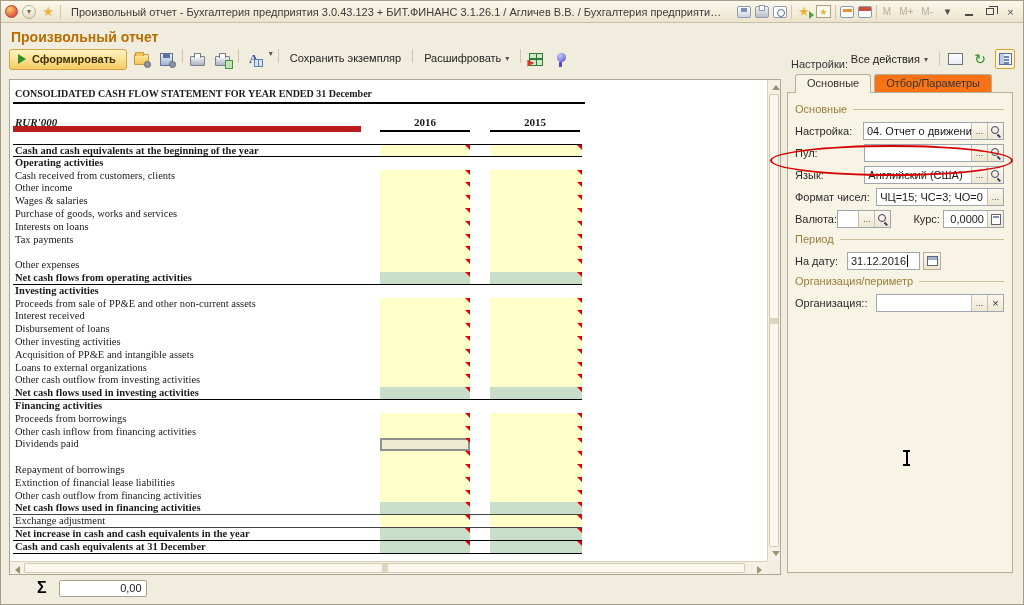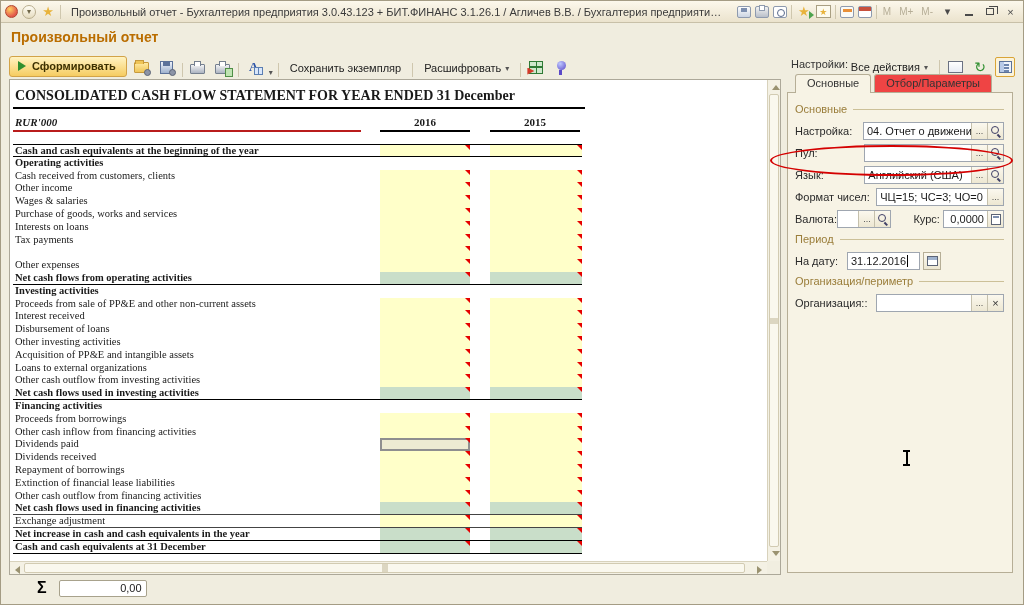--- a/index.html
+++ b/index.html
@@ -34,21 +34,21 @@
   .star-add::after{content:"";position:absolute;right:-2px;bottom:0;border-left:5px solid #4EA34E;border-top:4px solid transparent;border-bottom:4px solid transparent;}
   .star-box{width:15px;height:13px;border:1px solid #A99F82;background:#FDFBEF;display:flex;align-items:center;justify-content:center;font-size:9px;color:#E8B33C;}
   .memtxt{color:#B6AE97;font-size:10px;padding:0 2px;}
   .winbtn{width:17px;height:15px;display:inline-flex;align-items:center;justify-content:center;color:#4a4a4a;font-size:11px;flex:none;}
   .ic-min{width:8px;height:2px;background:#4a4a4a;margin-top:7px;}
   .ic-rest{width:8px;height:7px;border:1px solid #4a4a4a;position:relative;background:#fff0;}
   .ic-rest::before{content:"";position:absolute;left:2px;top:-3px;width:8px;height:7px;border:1px solid #4a4a4a;border-bottom:none;border-left:none;}
   
   .page-title{position:absolute;left:10px;top:28px;font-size:14px;font-weight:bold;color:var(--accent_title,#BA6D00);}
   
-  .toolbar{position:absolute;left:0;top:48px;width:100%;height:28px;display:flex;align-items:flex-end;padding:0 8px;gap:5px;}
+  .toolbar{position:absolute;left:0;top:48px;width:100%;height:28px;display:flex;align-items:flex-start;padding:0 8px;gap:5px;}
   .btn-generate{display:inline-flex;align-items:center;gap:6px;padding:3px 10px 4px 8px;font-size:11px;font-weight:bold;color:#3c3000;
     background:linear-gradient(#FFF3C2,#F6CC61);border:1px solid #D2A348;border-radius:3px;}
   .play-tri{width:0;height:0;border-left:8px solid #2F8F2F;border-top:5px solid transparent;border-bottom:5px solid transparent;}
   .tbico{width:20px;height:20px;border-radius:2px;display:inline-flex;align-items:center;justify-content:center;position:relative;flex:none;}
   .g-folder{width:15px;height:11px;background:linear-gradient(#FFE9A0,#EFC558);border:1px solid #C79A3C;border-radius:1px;position:relative;}
   .g-folder::before{content:"";position:absolute;left:0;top:-3px;width:7px;height:3px;background:#EFC558;border:1px solid #C79A3C;border-bottom:none;}
   .gear-dot{position:absolute;right:1px;bottom:1px;width:7px;height:7px;border-radius:50%;background:#8C94A6;border:1px solid #5C6476;}
   .g-save{width:13px;height:13px;background:linear-gradient(#EDF2FA,#9FB2CE);border:1px solid #5C729A;position:relative;}
   .g-save::after{content:"";position:absolute;left:2px;top:0;right:2px;height:4px;background:#5C729A;}
   .g-print{width:15px;height:10px;background:linear-gradient(#F4F4F4,#ACB4C2);border:1px solid #75808F;border-radius:1px;position:relative;margin-top:4px;}
@@ -65,23 +65,23 @@
   .g-lamp{width:9px;height:9px;border-radius:50%;background:radial-gradient(circle at 35% 30%,#BFC8FF,#5A49C8);position:relative;margin-top:-4px;}
   .g-lamp::after{content:"";position:absolute;left:2.5px;bottom:-5px;width:3px;height:5px;background:#5A49C8;}
   .tb-right{margin-left:auto;display:flex;align-items:center;gap:5px;}
   .g-period{width:15px;height:12px;border:1px solid #6B7282;background:linear-gradient(#fff,#E8ECF4);}
   .g-refresh{color:#2F8F2F;font-size:14px;line-height:14px;}
   .tbico.pressed{border:1px solid #D9A437;background:#FBF3DA;}
   .g-panel{width:13px;height:12px;border:1px solid #5C729A;background:linear-gradient(90deg,#B9CBE8 35%,#EFF4FC 35%);position:relative;}
   .g-panel::after{content:"";position:absolute;right:1.5px;top:2px;width:5px;height:1.5px;background:#6E86AE;box-shadow:0 3px 0 #6E86AE,0 6px 0 #6E86AE;}
   
   .report{position:absolute;left:8px;top:78px;width:772px;height:496px;background:#fff;border:1px solid #ACA899;}
-  .rtitle{position:absolute;left:3px;top:6px;width:572px;font-family:"Liberation Serif",serif;font-size:14px;font-weight:bold;padding:2px 0 3px 2px;border-bottom:2.5px solid #000;}
+  .rtitle{position:absolute;left:3px;top:6px;width:572px;font-family:"Liberation Serif",serif;font-size:10px;font-weight:bold;padding:2px 0 3px 2px;border-bottom:2.5px solid #000;}
   .rhead{position:absolute;left:3px;top:36px;width:572px;height:16px;font-family:"Liberation Serif",serif;font-size:11px;font-weight:bold;}
-  .runit{position:absolute;left:0;top:0;width:348px;height:16px;font-style:italic;border-bottom:2px solid #b91c1c;padding-left:2px;}
+  .runit{position:absolute;left:0;top:0;width:348px;height:16px;font-style:italic;border-bottom:6px solid #b91c1c;padding-left:2px;}
   .rcol{position:absolute;top:0;height:16px;width:90px;text-align:center;border-bottom:2px solid #000;}
   .rcol.c0{left:367px;}
   .rcol.c1{left:477px;}
   .rrows{position:absolute;left:3px;top:64px;width:569px;}
   .rrow{position:relative;height:12.8px;width:569px;font-family:"Liberation Serif",serif;font-size:10.5px;line-height:12.4px;}
   .rrow.b{font-weight:bold;}
   .rrow.bt2{border-top:1.5px solid #000;}
   .rrow.bb2{border-bottom:1.5px solid #000;}
   .rrow.bb1{border-bottom:1px solid #444;}
   .rlabel{position:absolute;left:0;top:0;width:366px;height:100%;padding-left:2px;white-space:nowrap;overflow:hidden;}
@@ -102,21 +102,21 @@
   .sar.lf{left:5px;top:3.5px;border-top:4px solid transparent;border-bottom:4px solid transparent;border-right:5px solid #9A9270;}
   .sar.rt{right:5px;top:3.5px;border-top:4px solid transparent;border-bottom:4px solid transparent;border-left:5px solid #9A9270;}
   .vthumb{position:absolute;left:1px;right:1px;top:14px;bottom:14px;background:#FAF8EE;border:1px solid #D2CBB2;border-radius:2px;}
   .hthumb{position:absolute;top:1px;bottom:1px;left:14px;right:22px;background:#FAF8EE;border:1px solid #D2CBB2;border-radius:2px;}
   .grip{position:absolute;left:50%;top:50%;width:8px;height:1px;transform:translate(-50%,-50%);background:#BDB493;box-shadow:0 2px 0 #BDB493,0 -2px 0 #BDB493;}
   .hthumb .grip{width:1px;height:8px;box-shadow:2px 0 0 #BDB493,-2px 0 0 #BDB493;}
   
   .settings{position:absolute;left:786px;top:55px;width:226px;height:519px;}
   .set-h{font-size:11px;color:#333;padding:2px 0 4px 4px;}
   .tabs{position:relative;display:flex;gap:3px;padding-left:8px;height:19px;}
-  .tab{padding:2px 11px 0 11px;font-size:11px;border:1px solid #B6AE96;border-bottom:none;border-radius:3px 3px 0 0;background:#ef4444;color:#333;height:19px;}
+  .tab{padding:2px 11px 0 11px;font-size:11px;border:1px solid #B6AE96;border-bottom:none;border-radius:3px 3px 0 0;background:#f97316;color:#333;height:19px;}
   .tab.active{background:#F7F3E5;font-weight:normal;height:19px;z-index:2;}
   .set-body{position:relative;border:1px solid #B6AE96;background:#F7F3E5;height:481px;margin-top:-1px;padding:7px 8px 0 7px;}
   .group{display:flex;align-items:center;gap:6px;color:#9A7D3A;font-size:11px;margin:3px 0 5px 0;white-space:nowrap;}
   .group::after{content:"";flex:1;height:1px;background:#CCC098;}
   .frow{display:flex;align-items:center;height:22px;}
   .flabel{font-size:11px;color:#2a2a2a;white-space:nowrap;}
   .field{display:flex;align-items:stretch;height:18px;background:#fff;border:1px solid #9FA6B0;}
   .field .val{flex:1;padding:0 3px;font-size:11px;line-height:16px;white-space:nowrap;overflow:hidden;display:flex;align-items:center;}
   .field .val.right{justify-content:flex-end;}
   .fbtn{width:16px;flex:none;border-left:1px solid #C5C0AC;background:linear-gradient(#FBF8EE,#EDE7D2);display:flex;align-items:center;justify-content:center;font-size:9px;color:#4a4a4a;line-height:8px;}
@@ -433,21 +433,20 @@
       <div class="rrow">
         <span class="rlabel">Dividends paid</span>
         <span class="rcell c0 yellow sel">
           <i class="flag"></i>
         </span>
         <span class="rcell c1 yellow">
           <i class="flag"></i>
         </span>
       </div>
       <div class="rrow">
-        <span class="rlabel">Dividends received</span>
         <span class="rcell c0 yellow">
           <i class="flag"></i>
         </span>
         <span class="rcell c1 yellow">
           <i class="flag"></i>
         </span>
       </div>
       <div class="rrow">
         <span class="rlabel">Repayment of borrowings</span>
         <span class="rcell c0 yellow">

